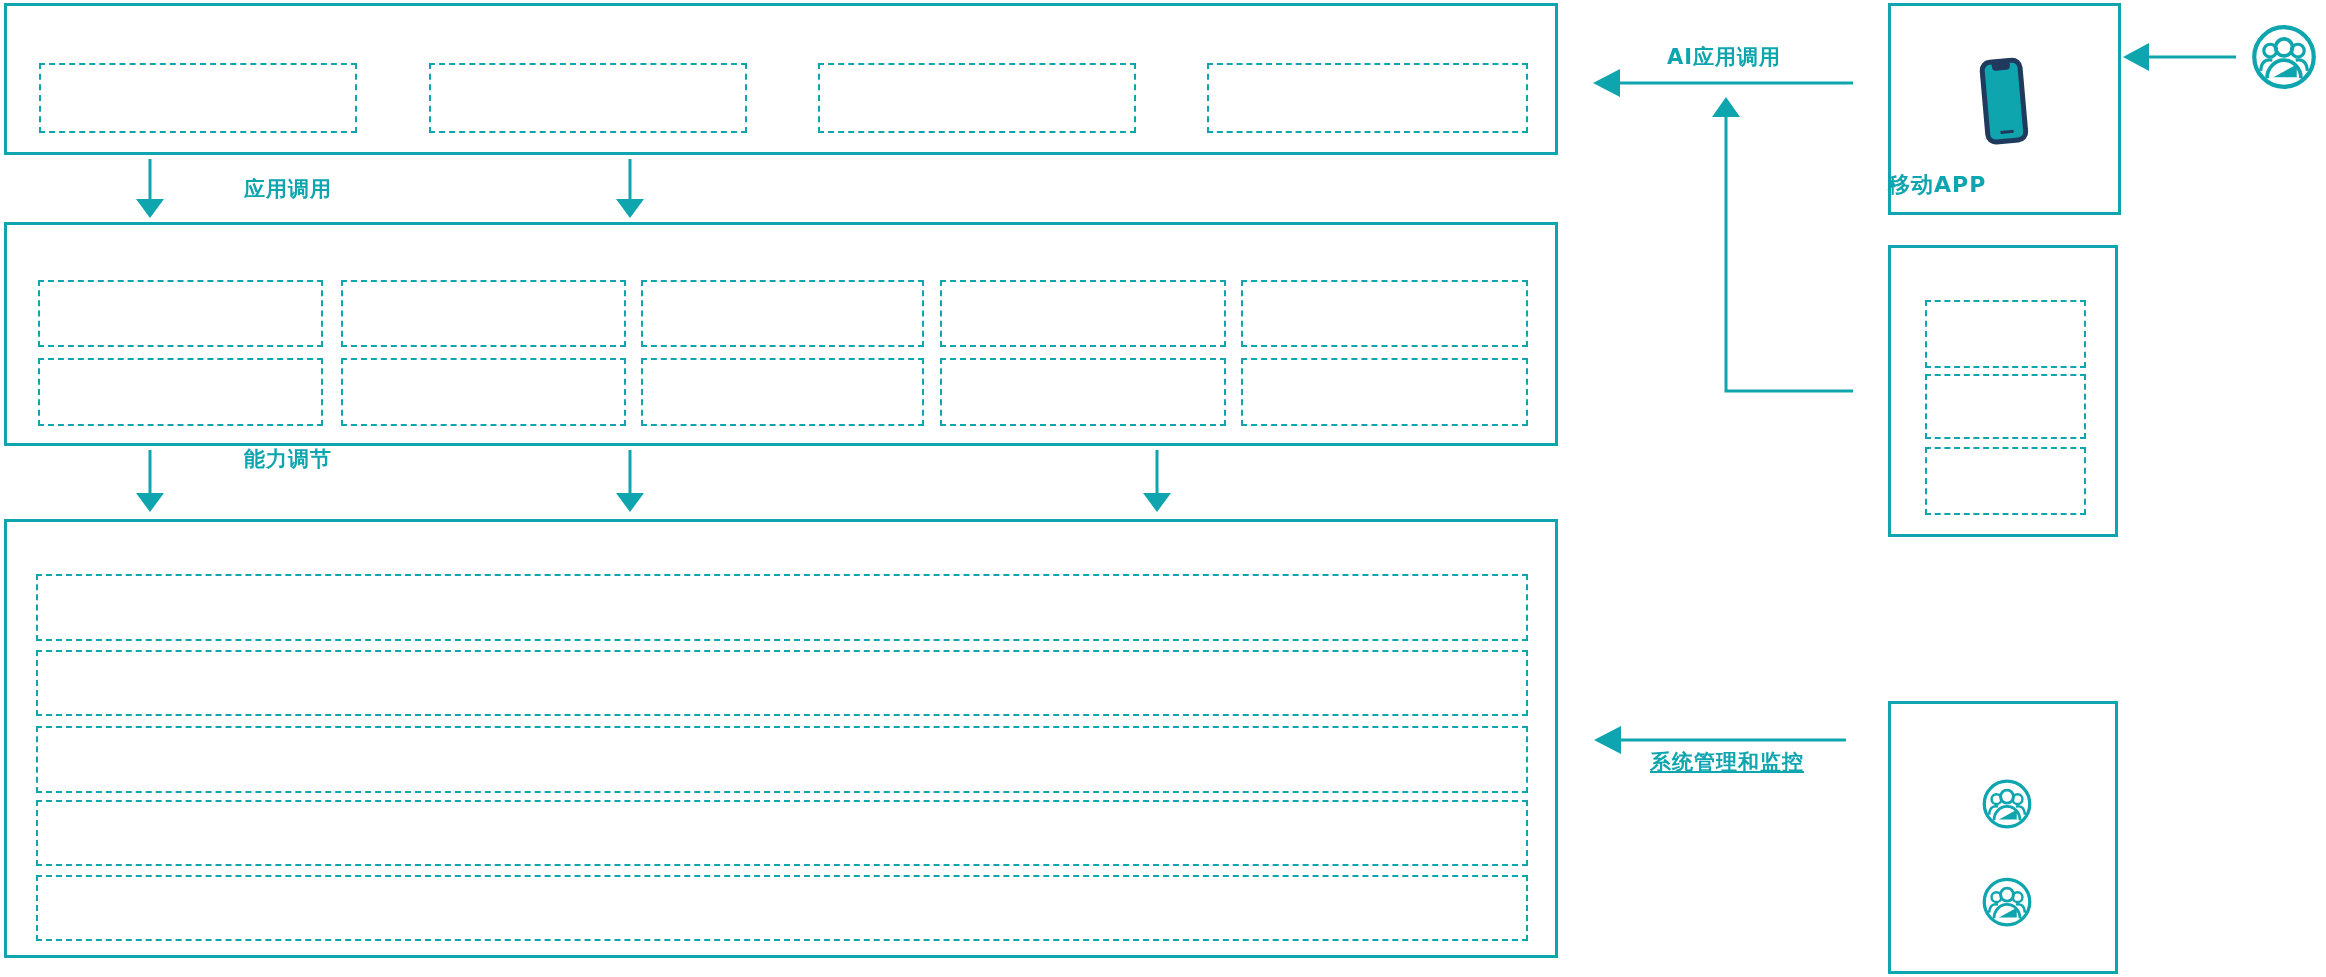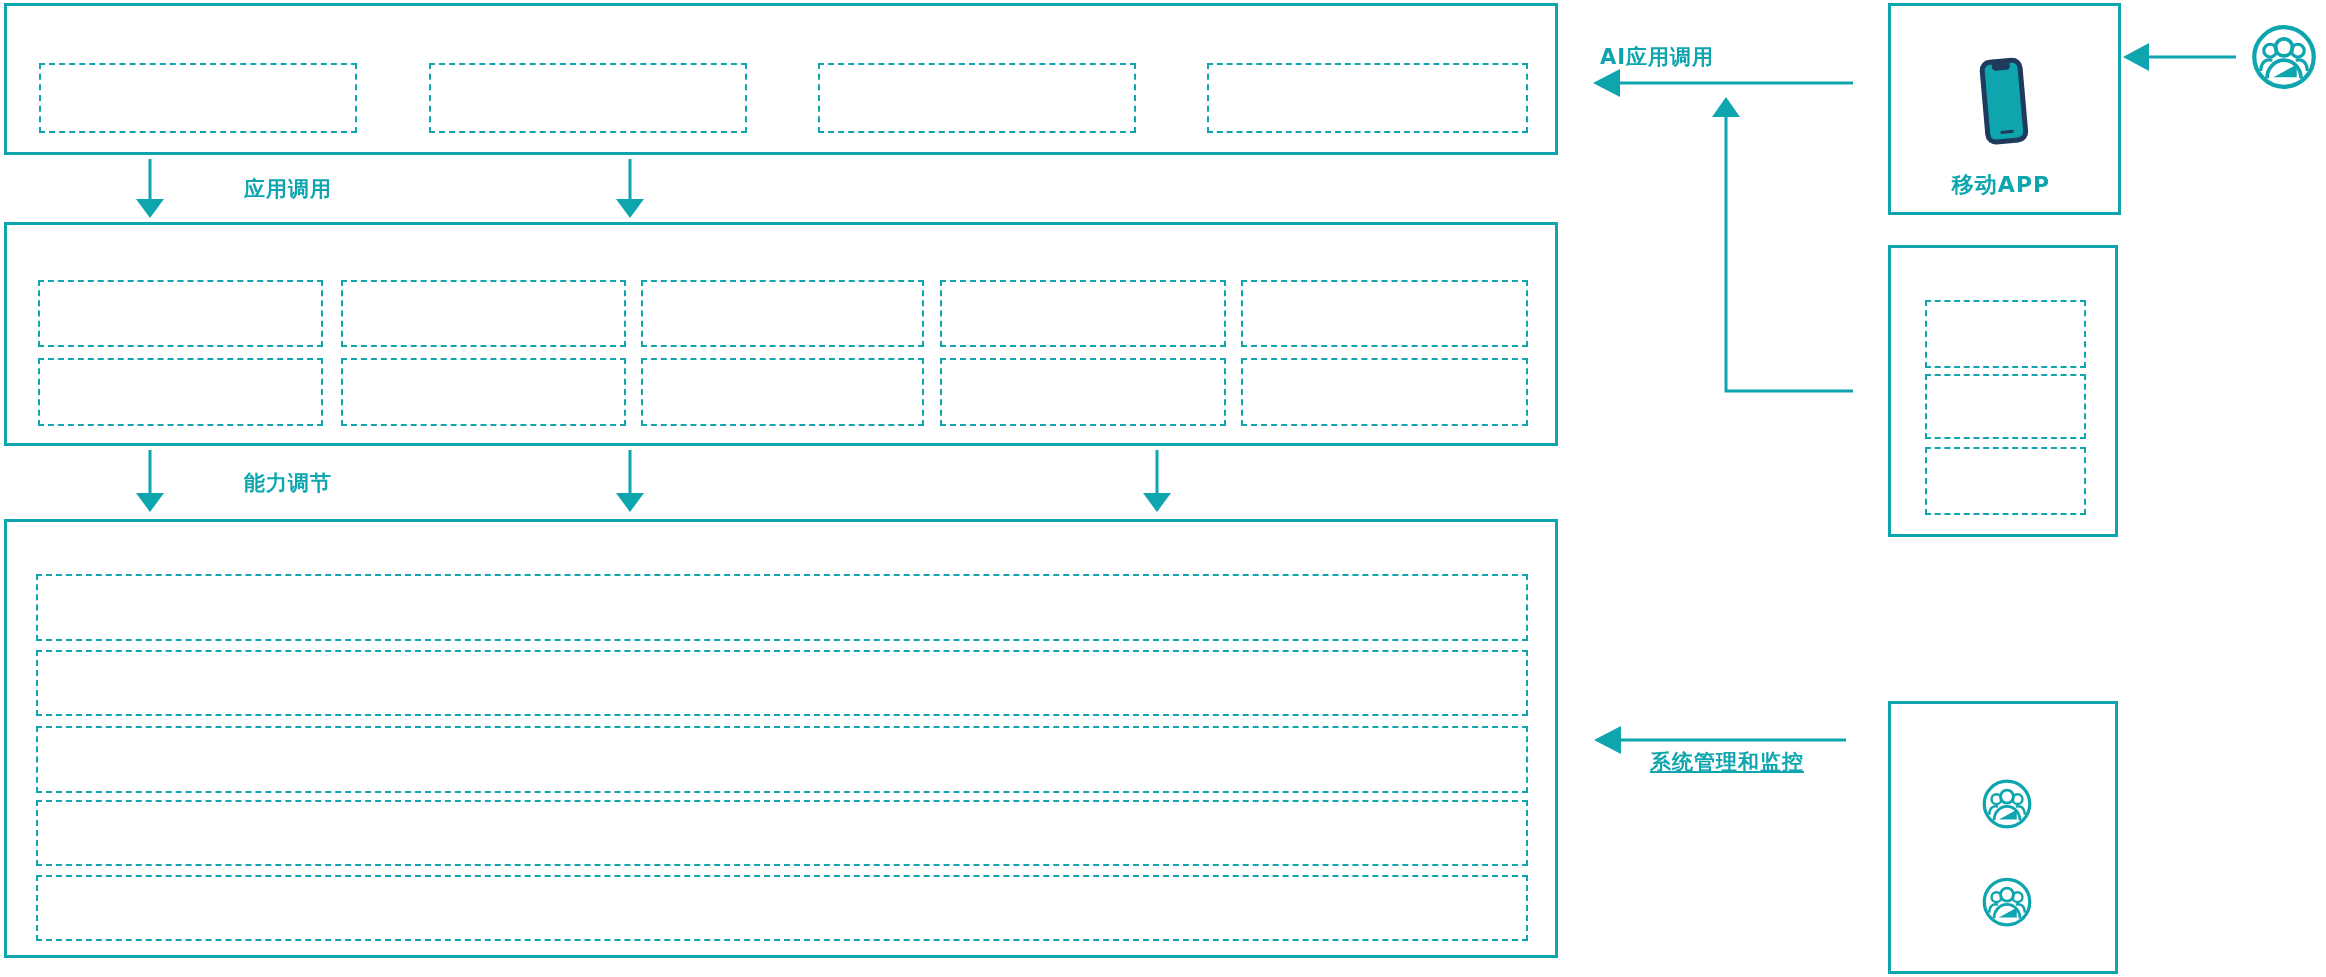--- a/index.html
+++ b/index.html
@@ -46,21 +46,20 @@
     color:var(--accent);
   }
   .phone-wrap{
     position:absolute;
     left:1981px;top:58px;width:48px;height:88px;
     transform:rotate(-5deg);
   }
   .mobile-caption{
     position:absolute;
     left:1888px;top:170px;width:226px;
-    text-align:center;
     color:var(--accent);
     font-size:22px;font-weight:bold;letter-spacing:1px;
   }
 </style>
 </head>
 <body>
 
 <div class="canvas">
 
   <svg width="0" height="0" style="position:absolute" aria-hidden="true">
@@ -171,17 +170,17 @@
       <polygon points="1621,726 1621,754 1594,740" fill="currentColor"></polygon>
     </g>
 
     <g>
       <line x1="2236" y1="57" x2="2149" y2="57" stroke="currentColor" stroke-width="3"></line>
       <polygon points="2149,43 2149,71 2123,57" fill="currentColor"></polygon>
     </g>
   </svg>
 
   <div class="flow-label" style="left:244px;top:178px;">应用调用</div>
-  <div class="flow-label" style="left:244px;top:472px;">能力调节</div>
-  <div class="flow-label" style="left:1600px;top:46px;">AI应用调用</div>
+  <div class="flow-label" style="left:244px;top:448px;">能力调节</div>
+  <div class="flow-label" style="left:1667px;top:46px;">AI应用调用</div>
   <div class="flow-label" style="left:1650px;top:751px;text-decoration:underline;">系统管理和监控</div>
 
 </div>
 
 </body></html>

